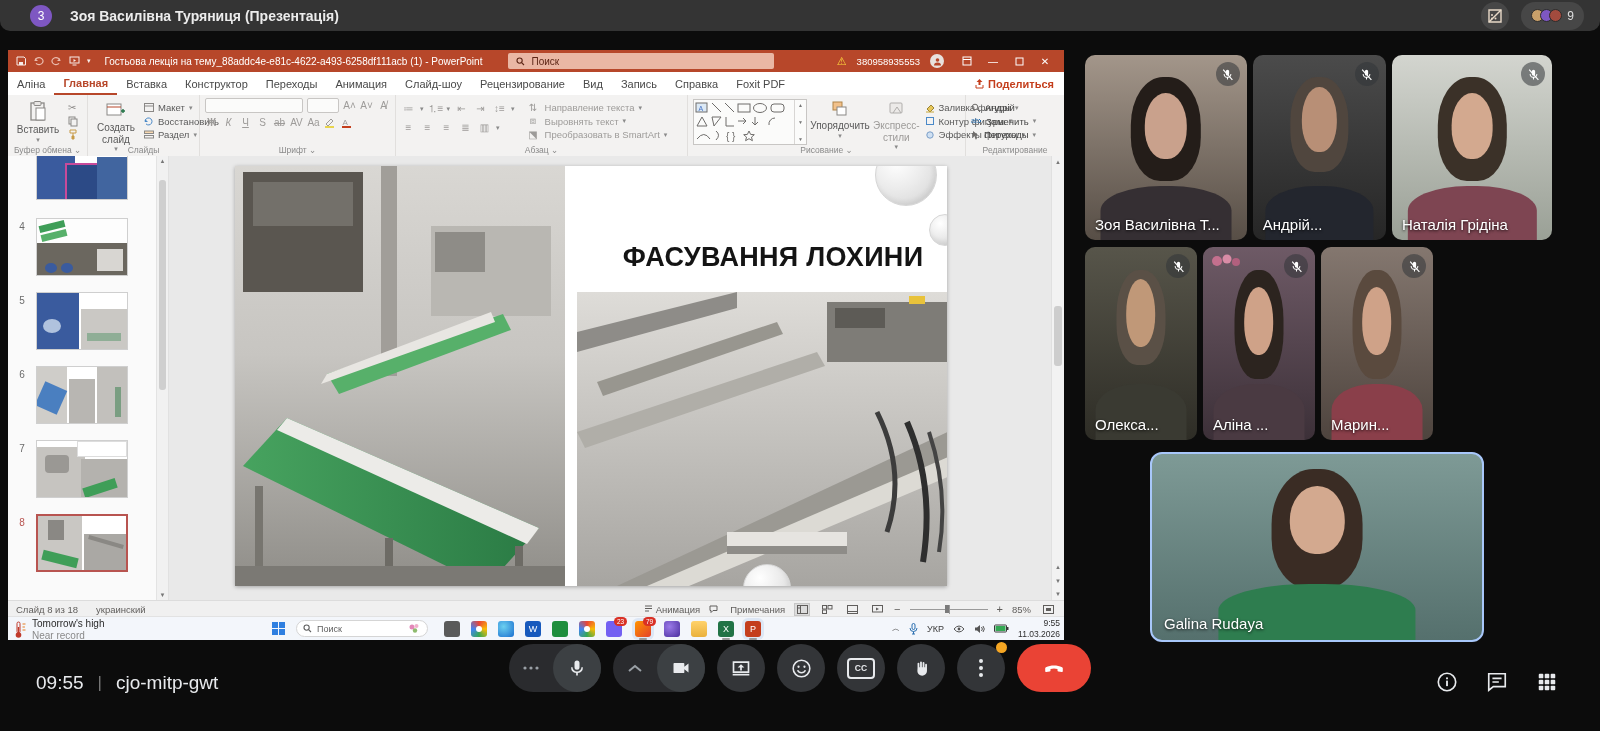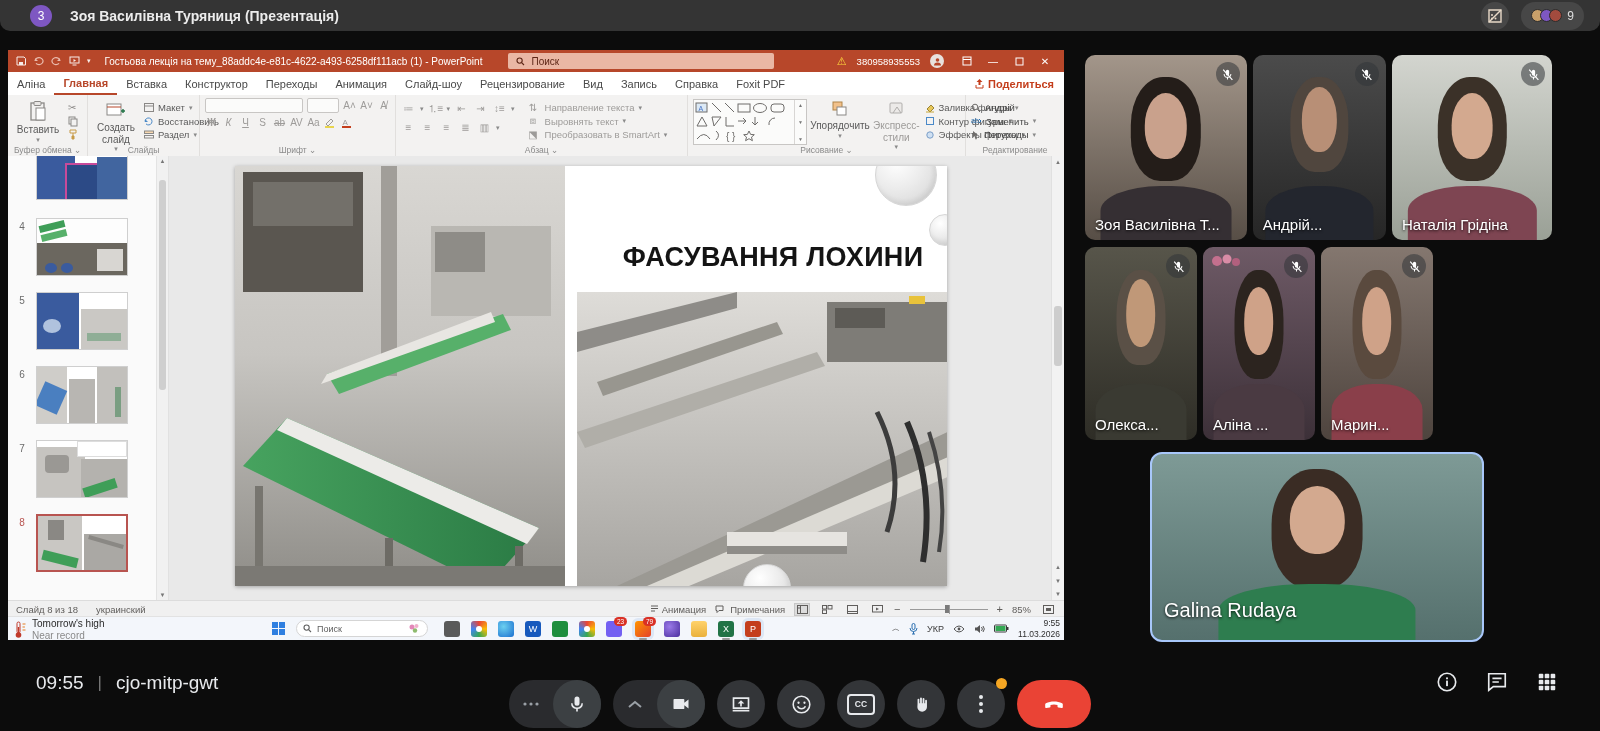--- a/index.html
+++ b/index.html
@@ -102,26 +102,26 @@
   .r1 .tile{height:185px}
   .r2 .tile{height:193px}
   .tname{position:absolute;left:10px;bottom:7px;font-size:15px;color:#fff;text-shadow:0 1px 3px rgba(0,0,0,.85);white-space:nowrap}
   .mute{position:absolute;top:7px;right:7px;width:24px;height:24px;border-radius:50%;background:rgba(50,53,56,.55);display:flex;align-items:center;justify-content:center}
   .person{position:absolute;left:50%;bottom:0;transform:translateX(-50%);width:72%;height:88%}
   .hair{position:absolute;top:0;left:50%;transform:translateX(-50%);width:60%;height:64%;background:var(--hair);border-radius:46% 46% 42% 42%}
   .face{position:absolute;top:10%;left:50%;transform:translateX(-50%);width:36%;height:40%;background:var(--skin);border-radius:50% 50% 46% 46%}
   .torso{position:absolute;bottom:0;left:50%;transform:translateX(-50%);width:112%;height:33%;background:var(--shirt);border-radius:46% 46% 0 0}
   .closeup .person{width:100%;height:120%;bottom:-22%}
   .featured{position:absolute;left:1150px;top:452px;width:334px;height:190px;border:2px solid #a8c7fa;border-radius:12px;overflow:hidden;background:linear-gradient(180deg,#7e9a96,#55706d);box-sizing:border-box}
-  .featured .tname{font-size:20px;bottom:18px;left:12px}
+  .featured .tname{font-size:15px;bottom:8px;left:12px}
 
   
   .bbar-left{position:absolute;left:36px;top:672px;display:flex;align-items:center;gap:14px;font-size:19px;color:#e8eaed}
   .bbar-left .div{color:#777;font-size:17px}
-  .controls{position:absolute;left:50%;top:680px;transform:translateX(-50%);display:flex;align-items:center;gap:12px}
+  .controls{position:absolute;left:50%;top:644px;transform:translateX(-50%);display:flex;align-items:center;gap:12px}
   .cbtn{width:48px;height:48px;border-radius:50%;background:#333538;display:flex;align-items:center;justify-content:center;position:relative}
   .split{display:flex;align-items:center;height:48px;border-radius:26px;background:#2a2b2e;overflow:visible}
   .seg-a{width:44px;height:48px;display:flex;align-items:center;justify-content:center;color:#9aa0a6}
   .seg-b{width:48px;height:48px;border-radius:50%;background:#3c4043;display:flex;align-items:center;justify-content:center}
   .endcall{width:74px;height:48px;border-radius:26px;background:#ea4335;display:flex;align-items:center;justify-content:center}
   .notif-dot{position:absolute;top:-2px;right:-2px;width:11px;height:11px;border-radius:50%;background:#f5a623}
   .ccbox{width:24px;height:17px;border:2px solid #e8eaed;border-radius:4px;display:flex;align-items:center;justify-content:center;font-size:8.5px;font-weight:bold;color:#e8eaed}
   .bbar-right{position:absolute;right:42px;top:671px;display:flex;align-items:center;gap:28px}
 </style>
 </head>
@@ -647,21 +647,21 @@
     <span>Слайд 8 из 18</span>
     <span class="st-sep"></span>
     <span>украинский</span>
     <div class="st-right">
       <span style="display:flex;align-items:center;gap:3px">
           <svg width="9" height="8" viewBox="0 0 9 8">
             <path d="M1 1h7M1 3.5h7M1 6h4" stroke="#605e5c"></path>
           </svg>
           <span>Анимация</span>
         </span>
-      <span style="display:flex;align-items:center;gap:6px">
+      <span style="display:flex;align-items:center;gap:12px">
           <svg width="9" height="8" viewBox="0 0 9 8">
             <path d="M1 1h7v4.5H4L2 7.5V5.5H1z" fill="none" stroke="#605e5c"></path>
           </svg>
           <span>Примечания</span>
         </span>
       <span class="viewbtn on">
           <svg width="11" height="9" viewBox="0 0 11 9">
             <rect x="0.5" y="0.5" width="10" height="8" fill="none" stroke="#605e5c"></rect>
             <path d="M3.5 0.5v8M0.5 3h3" stroke="#605e5c"></path>
           </svg>

